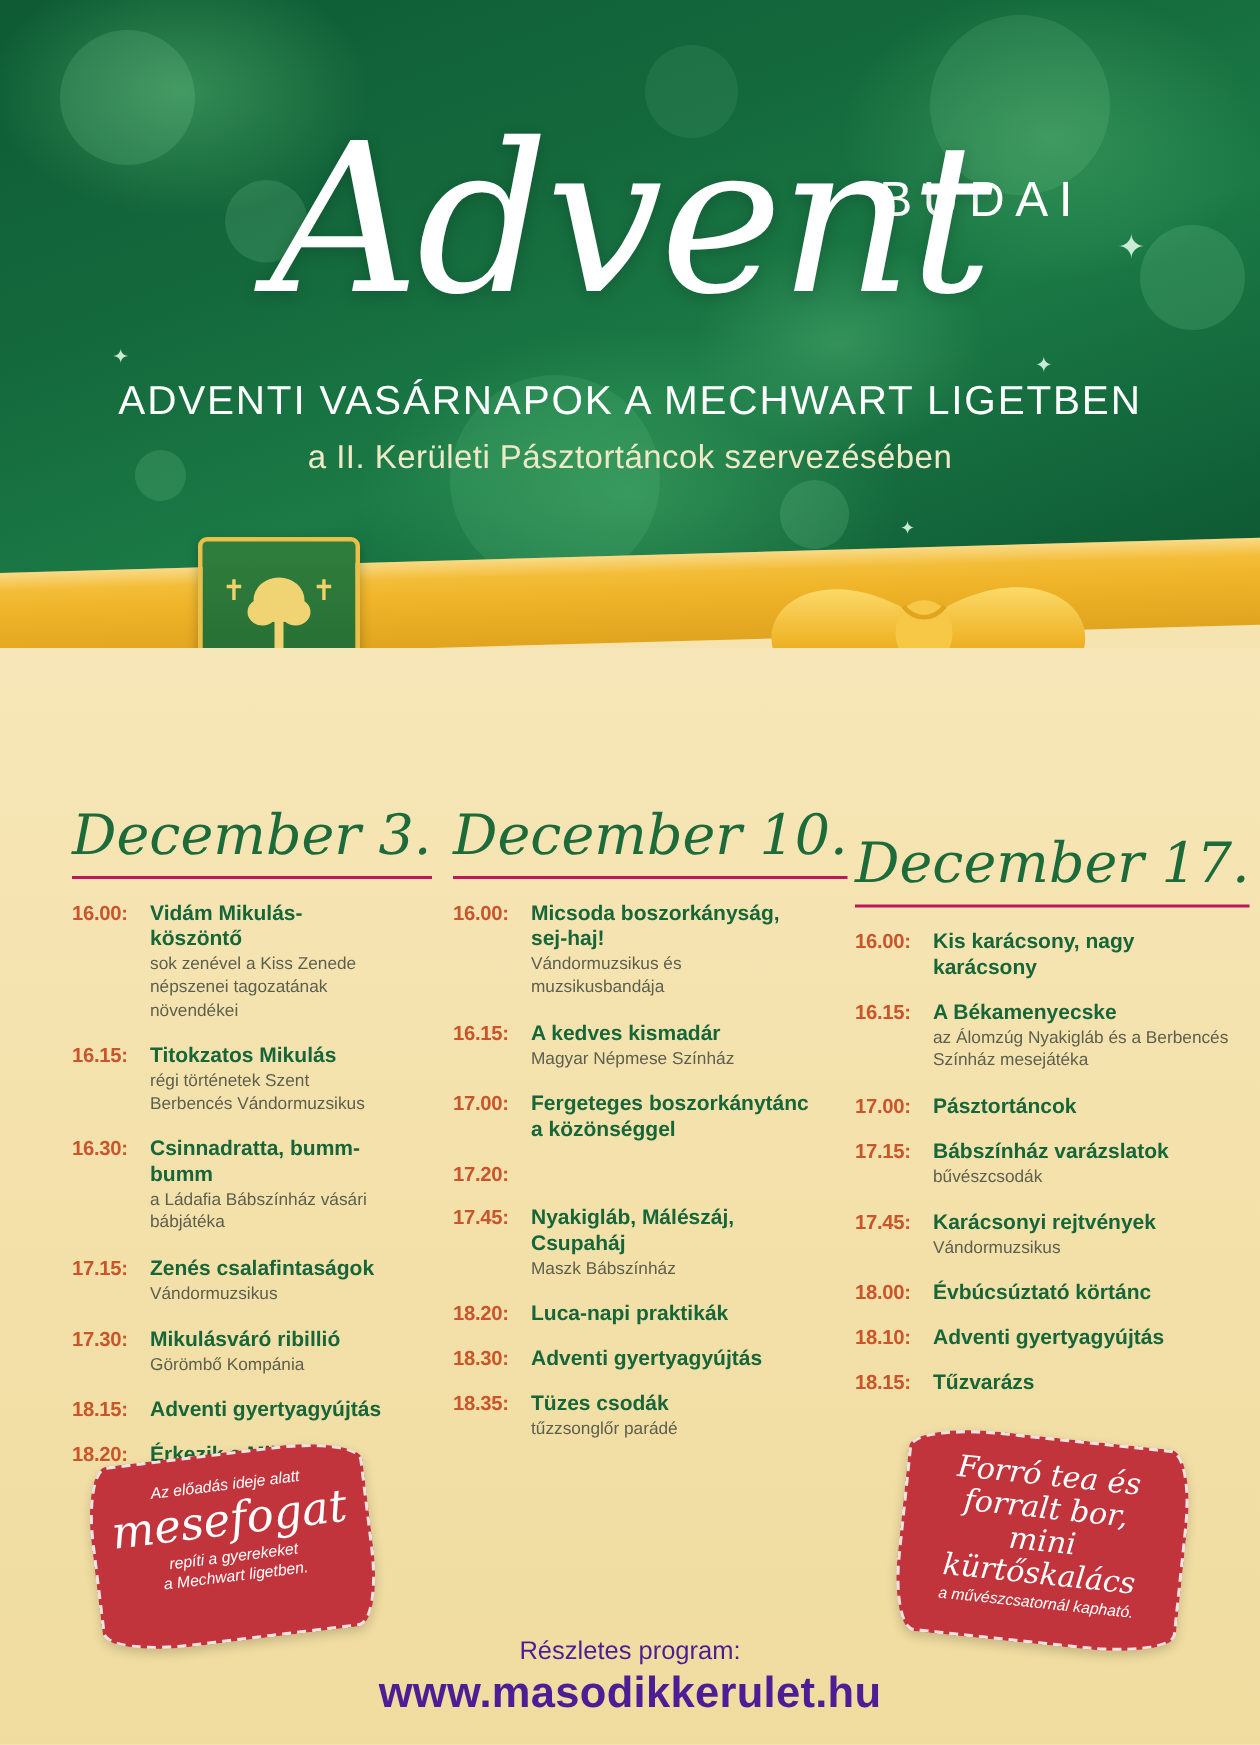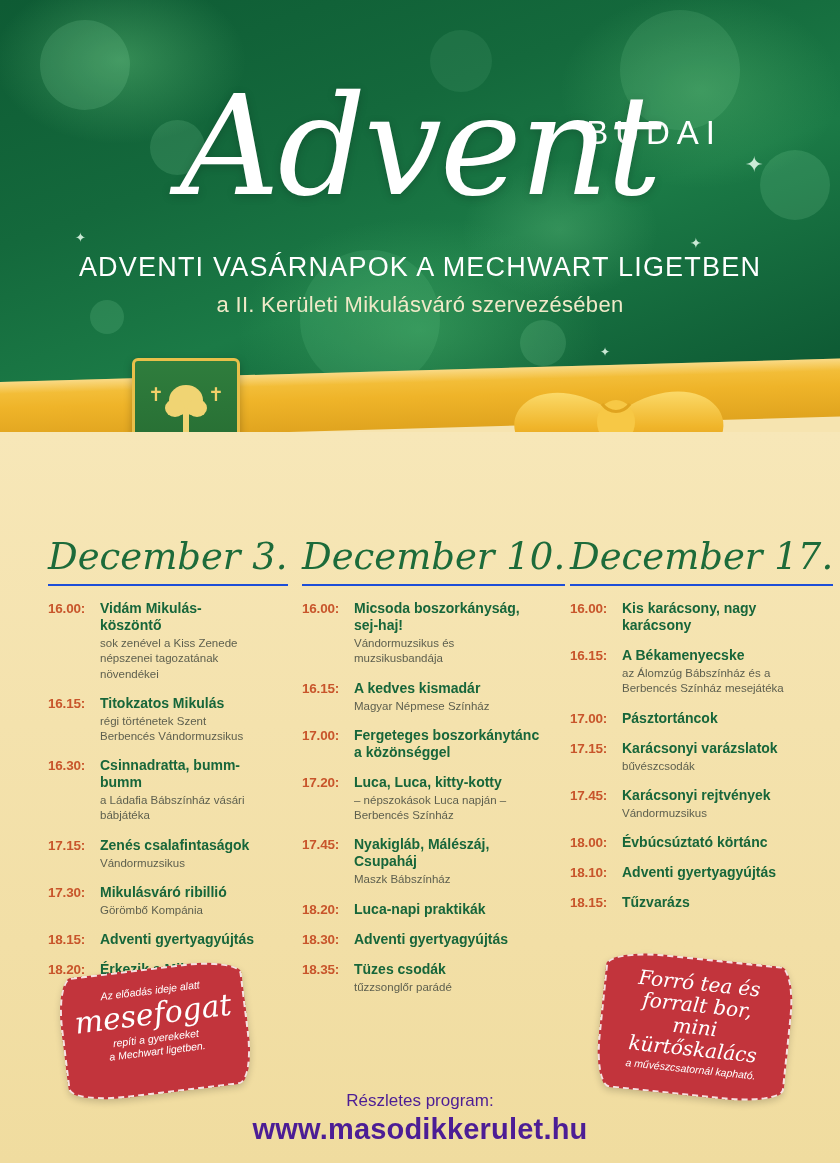--- a/index.html
+++ b/index.html
@@ -89,27 +89,27 @@
 
   
   .cream {
     position: absolute; top: 432px; left: 0; width: 840px; height: 731px;
     background: linear-gradient(180deg,#f7e7b8 0%, #f4e2ad 40%, #f0dc9f 100%);
   }
 
   .columns { position: absolute; top: 535px; left: 0; width: 840px; display: flex; }
   .col { width: 280px; padding: 0 18px 0 48px; }
   .col.c2 { padding-left: 22px; }
-  .col.c3 { padding-left: 10px; }
+  .col.c3 { padding-left: 10px; margin-top: 19px; }
 
   .col-head {
     font-family: "DejaVu Serif", serif; font-style: italic;
     font-size: 37px; color: #1d6b3a; white-space: nowrap;
     padding-bottom: 6px; margin-bottom: 14px;
-    border-bottom: 2px solid #1d4ed8;
+    border-bottom: 2px solid #be185d;
     display: inline-block; min-width: 228px;
   }
 
   .item { display: flex; margin-bottom: 13px; }
   .time {
     color: #c8552b; font-weight: bold; font-size: 13.5px;
     width: 52px; flex: 0 0 52px; padding-top: 1px; letter-spacing: -.2px;
   }
   .desc { flex: 1; }
   .ttl { color: #17663a; font-weight: bold; font-size: 14px; line-height: 1.22; }
@@ -162,21 +162,21 @@
   <div class="bokeh b7"></div>
   <div class="bokeh b8"></div>
   <div class="sparkle" style="left:745px;top:152px;font-size:22px;">✦</div>
   <div class="sparkle" style="left:690px;top:235px;font-size:14px;">✦</div>
   <div class="sparkle" style="left:600px;top:345px;font-size:12px;">✦</div>
   <div class="sparkle" style="left:75px;top:230px;font-size:13px;">✦</div>
 
   <div class="budai">BUDAI</div>
   <div class="advent-script">Advent</div>
   <div class="subtitle1">ADVENTI VASÁRNAPOK A MECHWART LIGETBEN</div>
-  <div class="subtitle2">a II. Kerületi Mikulásváró szervezésében</div>
+  <div class="subtitle2">a II. Kerületi Pásztortáncok szervezésében</div>
 </div>
 
 <div class="ribbon-band"></div>
 
 <div class="shield">
   <svg class="tree" viewBox="0 0 44 52">
     <ellipse cx="22" cy="17" rx="17" ry="15" fill="#f0d473"></ellipse>
     <ellipse cx="11" cy="25" rx="10" ry="9" fill="#f0d473"></ellipse>
     <ellipse cx="33" cy="25" rx="10" ry="9" fill="#f0d473"></ellipse>
     <rect x="19" y="26" width="6" height="24" fill="#f0d473"></rect>
@@ -279,25 +279,20 @@
       </div>
     </div>
     <div class="item">
       <div class="time">17.00:</div>
       <div class="desc">
         <div class="ttl">Fergeteges boszorkánytánc a közönséggel</div>
       </div>
     </div>
     <div class="item">
       <div class="time">17.20:</div>
-      <div class="desc">
-        <div class="ttl">Luca, Luca, kitty-kotty</div>
-        <div class="sub">– népszokások Luca napján –
-Berbencés Színház</div>
-      </div>
     </div>
     <div class="item">
       <div class="time">17.45:</div>
       <div class="desc">
         <div class="ttl">Nyakigláb, Málészáj, Csupaháj</div>
         <div class="sub">Maszk Bábszínház</div>
       </div>
     </div>
     <div class="item">
       <div class="time">18.20:</div>
@@ -325,33 +320,33 @@
     <div class="item">
       <div class="time">16.00:</div>
       <div class="desc">
         <div class="ttl">Kis karácsony, nagy karácsony</div>
       </div>
     </div>
     <div class="item">
       <div class="time">16.15:</div>
       <div class="desc">
         <div class="ttl">A Békamenyecske</div>
-        <div class="sub">az Álomzúg Bábszínház és a Berbencés Színház mesejátéka</div>
+        <div class="sub">az Álomzúg Nyakigláb és a Berbencés Színház mesejátéka</div>
       </div>
     </div>
     <div class="item">
       <div class="time">17.00:</div>
       <div class="desc">
         <div class="ttl">Pásztortáncok</div>
       </div>
     </div>
     <div class="item">
       <div class="time">17.15:</div>
       <div class="desc">
-        <div class="ttl">Karácsonyi varázslatok</div>
+        <div class="ttl">Bábszínház varázslatok</div>
         <div class="sub">bűvészcsodák</div>
       </div>
     </div>
     <div class="item">
       <div class="time">17.45:</div>
       <div class="desc">
         <div class="ttl">Karácsonyi rejtvények</div>
         <div class="sub">Vándormuzsikus</div>
       </div>
     </div>

